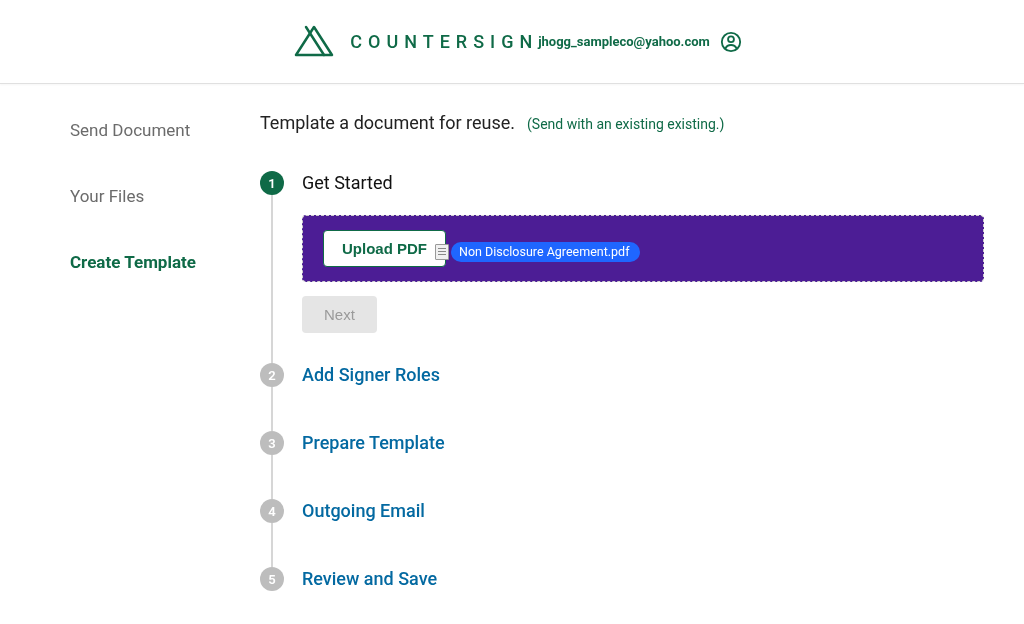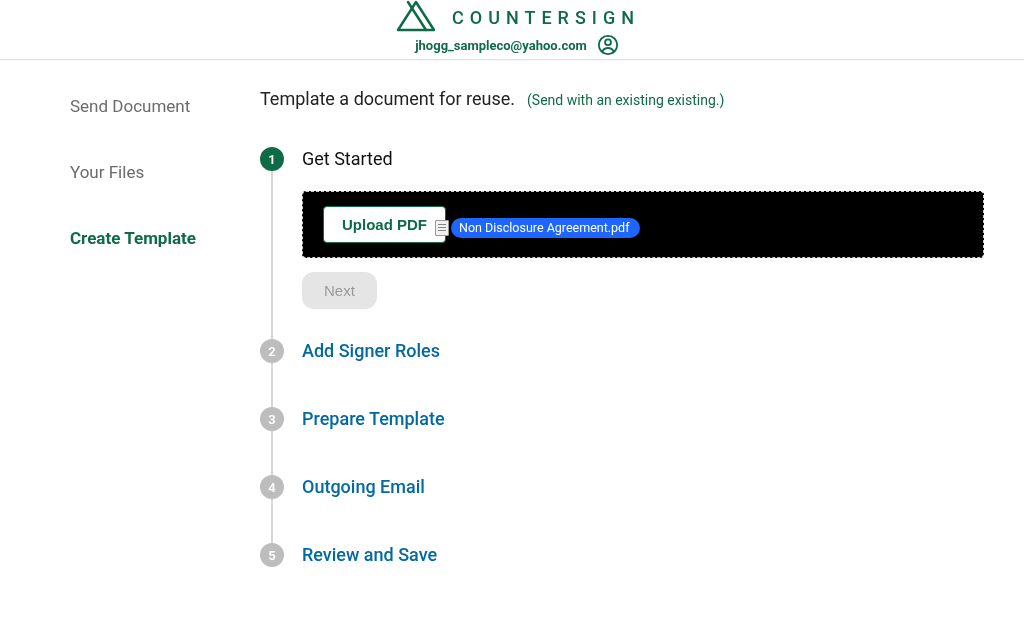--- a/index.html
+++ b/index.html
@@ -7,28 +7,27 @@
       font-family: -apple-system, BlinkMacSystemFont, "Segoe UI", Roboto, Helvetica, Arial, sans-serif;
       background: #ffffff;
       color: #1a1a1a;
       width: 1024px;
       height: 624px;
       overflow: hidden;
     }
 
     
     .header {
-      height: 60px;
+      height: 84px;
       border-bottom: 1px solid #e0e0e0;
       display: flex;
       align-items: center;
-      justify-content: flex-start;
+      justify-content: center;
       padding: 0 60px 0 70px;
       box-shadow: 0 1px 2px rgba(0,0,0,0.04);
-      flex-direction: column;
     }
     .logo-wrap {
       display: flex;
       align-items: center;
       gap: 14px;
       color: #0f6a47;
     }
     .logo-icon svg { display: block; }
     .logo-text {
       font-size: 18px;
@@ -126,21 +125,21 @@
     .step-content { flex:1; }
     .drop-zone {
       margin-top: 18px;
       border: 1px dashed #cfcfcf;
       border-radius: 4px;
       padding: 14px 20px;
       display: flex;
       align-items: center;
       gap: 28px;
       position: relative;
-      background: #000000;
+      background: #4c1d95;
     }
     .upload-btn {
       border: 1.5px solid #0f6a47;
       color: #0f6a47;
       background: #fff;
       font-size: 15px;
       font-weight: 600;
       padding: 9px 18px;
       border-radius: 4px;
       cursor: pointer;
@@ -153,21 +152,21 @@
     }
 
     .next-btn {
       margin-top: 14px;
       background: #e5e5e5;
       color: #9a9a9a;
       border: none;
       font-size: 15px;
       font-weight: 500;
       padding: 10px 22px;
-      border-radius: 12px;
+      border-radius: 4px;
       cursor: not-allowed;
     }
 
     
     .drag-label {
       position: absolute;
       left: 132px;
       top: 26px;
       display: flex;
       align-items: center;

